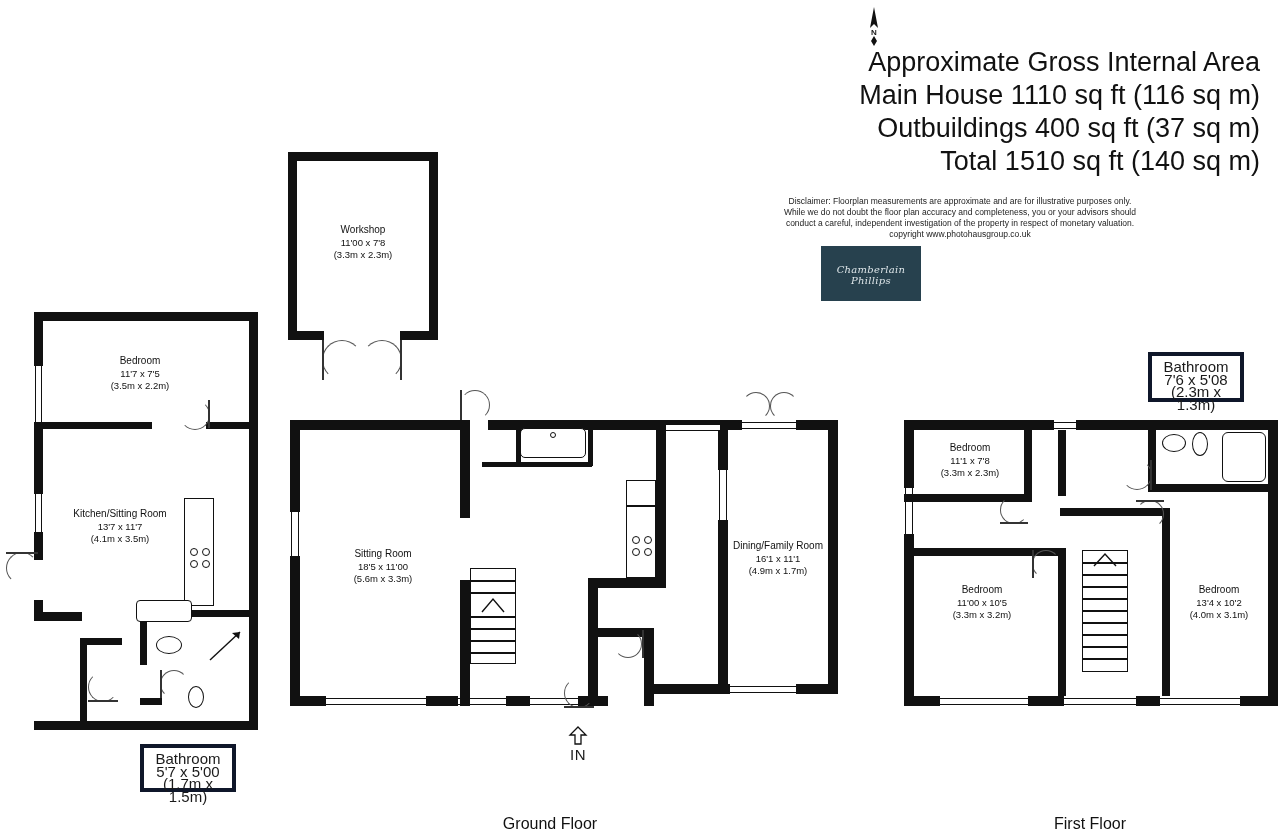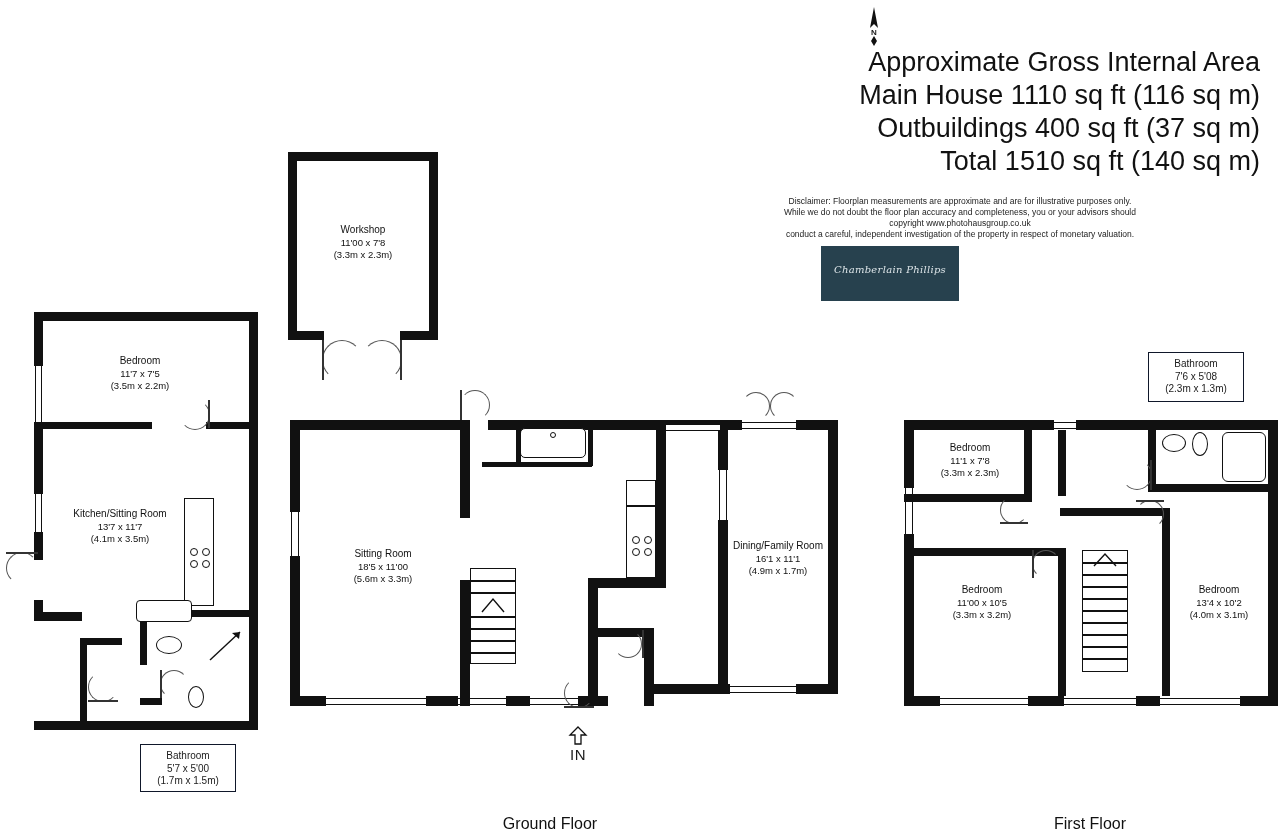--- a/index.html
+++ b/index.html
@@ -36,21 +36,21 @@
     top: 196px;
     width: 600px;
     text-align: center;
     font-size: 8.5px;
     line-height: 11px;
     color: #222;
   }
   #logo-box {
     left: 821px;
     top: 246px;
-    width: 138px;
+    width: 100px;
     height: 55px;
     background: #27414e;
   }
   #logo-box .logo-text {
     position: absolute;
     left: 0; right: 0;
     top: 18px;
     text-align: center;
     color: #e7eef1;
     font-family: "DejaVu Serif", serif;
@@ -111,25 +111,25 @@
   }
   .rlabel .nm { font-size: 10px; }
   .floor-title {
     position: absolute;
     font-size: 16px;
     text-align: center;
     color: #111;
   }
   .callout {
     position: absolute;
-    border: 1px solid #0f172a;
+    border: 4px solid #0f172a;
     background: #fff;
     box-sizing: border-box;
     text-align: center;
-    font-size: 10px;
+    font-size: 15px;
     line-height: 12.5px;
     padding-top: 5px;
   }
   .in-label {
     position: absolute;
     font-size: 15px;
     text-align: center;
     letter-spacing: .5px;
   }
   
@@ -154,22 +154,22 @@
 <div id="header" class="abs">
   <div class="line">Approximate Gross Internal Area</div>
   <div class="line">Main House 1110 sq ft (116 sq m)</div>
   <div class="line">Outbuildings 400 sq ft (37 sq m)</div>
   <div class="line">Total 1510 sq ft (140 sq m)</div>
 </div>
 
 <div id="disclaimer" class="abs">
   <div>Disclaimer: Floorplan measurements are approximate and are for illustrative purposes only.</div>
   <div>While we do not doubt the floor plan accuracy and completeness, you or your advisors should</div>
+  <div>conduct a careful, independent investigation of the property in respect of monetary valuation.</div>
   <div>copyright www.photohausgroup.co.uk</div>
-  <div>conduct a careful, independent investigation of the property in respect of monetary valuation.</div>
 </div>
 
 <div id="logo-box" class="abs">
   <div class="logo-text">Chamberlain Phillips</div>
 </div>
 
 <div class="abs" style="left:20px; top:300px; width:240px; height:510px;">
 
   <div class="wall" style="left:14px; top:12px; width:224px; height:9px;"></div>
   <div class="wall" style="left:229px; top:12px; width:9px; height:418px;"></div>

